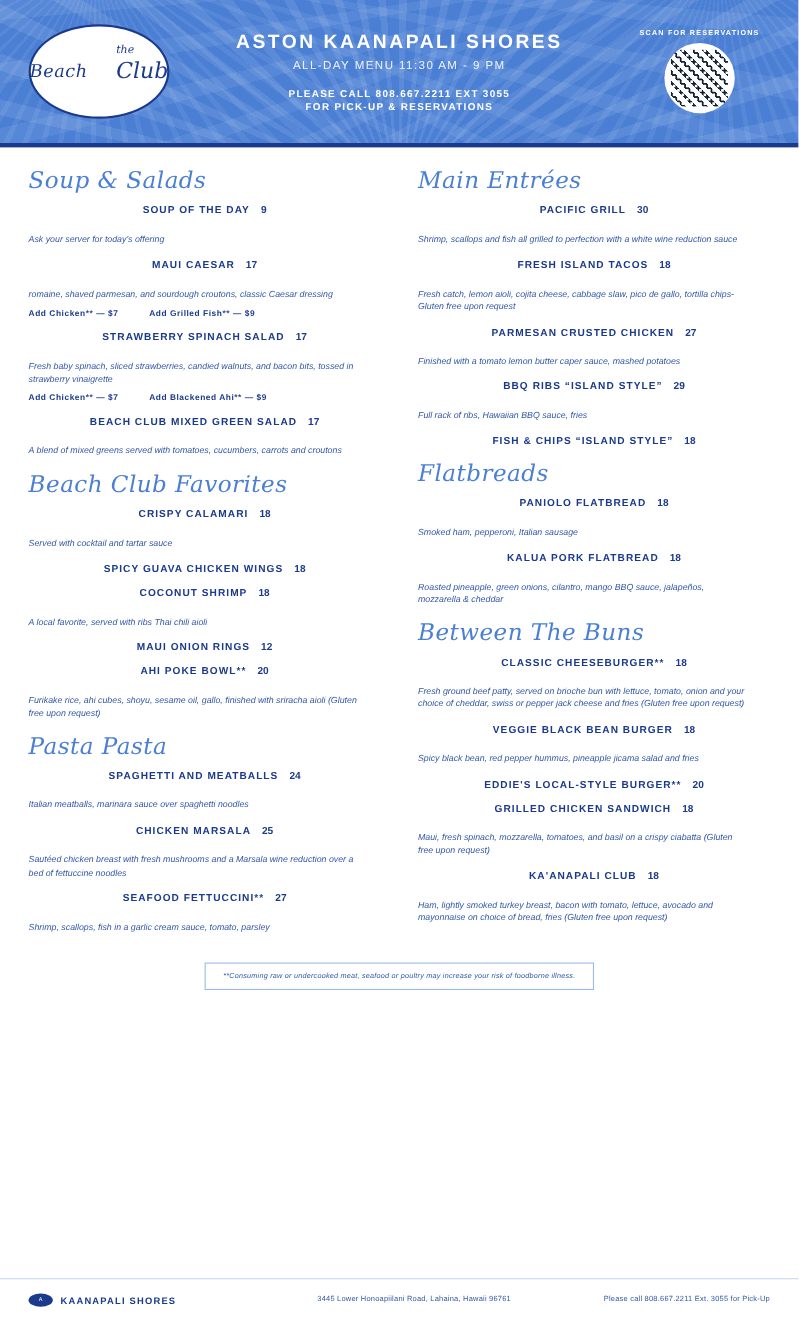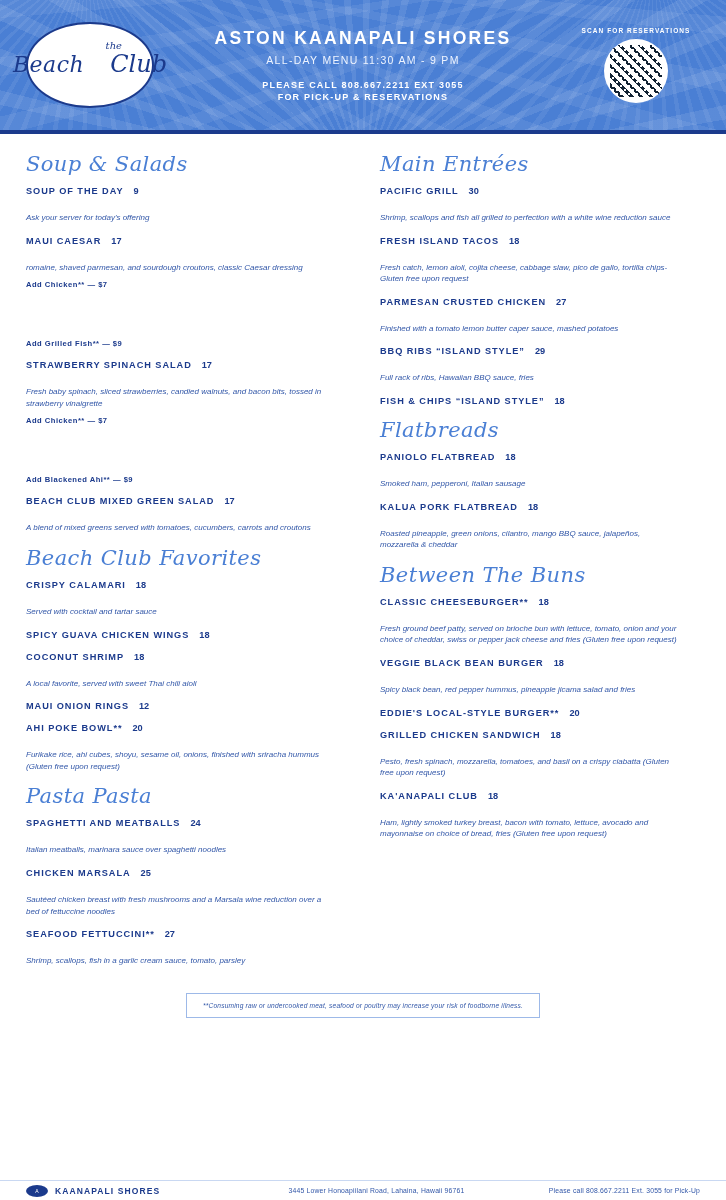--- a/index.html
+++ b/index.html
@@ -57,30 +57,30 @@
     font-family: "DejaVu Serif", serif;
     font-style: italic;
     font-size: 10px;
     color: #1b3a8c;
     position: absolute;
     top: 16px; right: 30px;
   }
   .logo-badge .lg-main {
     font-family: "DejaVu Serif", serif;
     font-style: italic;
-    font-size: 22px;
+    font-size: 16px;
     line-height: 1.0;
     color: #1b3a8c;
     text-align: left;
     letter-spacing: .5px;
   }
   .logo-badge .lg-sub {
     font-family: "DejaVu Serif", serif;
     font-style: italic;
-    font-size: 24px;
+    font-size: 20px;
     color: #1b3a8c;
     margin-top: -2px;
     margin-left: 26px;
   }
   .logo-badge .lg-rule {
     width: 52px; height: 1px; background: #1b3a8c;
     margin: 3px auto 0;
   }
   .header-center {
     text-align: center;
@@ -154,21 +154,21 @@
     font-style: italic;
     font-size: 21px;
     color: #4a7fd4;
     margin: 8px 0 10px 0;
     letter-spacing: .4px;
   }
   .col .section-title:first-child { margin-top: 0; }
   .item { margin-bottom: 12px; }
   .item-head {
     display: flex;
-    justify-content: flex-start;
+    justify-content: center;
     align-items: baseline;
     gap: 10px;
   }
   .item-name {
     font-size: 9.2px;
     font-weight: 700;
     letter-spacing: .95px;
     color: #1b3a8c;
     text-transform: uppercase;
   }
@@ -181,23 +181,22 @@
   .item-desc {
     font-size: 8px;
     font-style: italic;
     color: #3257a8;
     line-height: 1.45;
     margin-top: 16px;
     max-width: 94%;
   }
   .addons {
     display: flex;
-    gap: 50px;
+    gap: 28px;
     margin-top: 7px;
-    flex-direction: column;
   }
   .addon {
     font-size: 7.6px;
     font-weight: 700;
     letter-spacing: .5px;
     color: #1b3a8c;
   }
 
   
   .disclaimer-wrap {
@@ -211,21 +210,21 @@
     font-size: 6.6px;
     font-style: italic;
     color: #3257a8;
     letter-spacing: .2px;
   }
 
   
   .footer {
     position: absolute;
     bottom: 0; left: 0; right: 0;
-    height: 20px;
+    height: 38px;
     border-top: 1px solid #c9d8f2;
     display: flex;
     align-items: center;
     padding: 4px 26px;
     background: #fff;
   }
   .footer-left { display: flex; align-items: center; gap: 7px; width: 34%; }
   .footer-oval {
     width: 22px; height: 12px;
     border-radius: 50%;
@@ -343,34 +342,34 @@
           <div class="item-head">
             <div class="item-name">SPICY GUAVA CHICKEN WINGS</div>
             <div class="item-price">18</div>
           </div>
         </div>
         <div class="item">
           <div class="item-head">
             <div class="item-name">COCONUT SHRIMP</div>
             <div class="item-price">18</div>
           </div>
-          <div class="item-desc">A local favorite, served with sweet Thai chili aioli</div>
+          <div class="item-desc">A local favorite, served with ribs Thai chili aioli</div>
         </div>
         <div class="item">
           <div class="item-head">
             <div class="item-name">MAUI ONION RINGS</div>
             <div class="item-price">12</div>
           </div>
         </div>
         <div class="item">
           <div class="item-head">
             <div class="item-name">AHI POKE BOWL**</div>
             <div class="item-price">20</div>
           </div>
-          <div class="item-desc">Furikake rice, ahi cubes, shoyu, sesame oil, onions, finished with sriracha hummus (Gluten free upon request)</div>
+          <div class="item-desc">Furikake rice, ahi cubes, shoyu, sesame oil, gallo, finished with sriracha aioli (Gluten free upon request)</div>
         </div>
         <div class="section-title">Pasta Pasta</div>
         <div class="item">
           <div class="item-head">
             <div class="item-name">SPAGHETTI AND MEATBALLS</div>
             <div class="item-price">24</div>
           </div>
           <div class="item-desc">Italian meatballs, marinara sauce over spaghetti noodles</div>
         </div>
         <div class="item">
@@ -458,21 +457,21 @@
           <div class="item-head">
             <div class="item-name">EDDIE'S LOCAL-STYLE BURGER**</div>
             <div class="item-price">20</div>
           </div>
         </div>
         <div class="item">
           <div class="item-head">
             <div class="item-name">GRILLED CHICKEN SANDWICH</div>
             <div class="item-price">18</div>
           </div>
-          <div class="item-desc">Pesto, fresh spinach, mozzarella, tomatoes, and basil on a crispy ciabatta (Gluten free upon request)</div>
+          <div class="item-desc">Maui, fresh spinach, mozzarella, tomatoes, and basil on a crispy ciabatta (Gluten free upon request)</div>
         </div>
         <div class="item">
           <div class="item-head">
             <div class="item-name">KA'ANAPALI CLUB</div>
             <div class="item-price">18</div>
           </div>
           <div class="item-desc">Ham, lightly smoked turkey breast, bacon with tomato, lettuce, avocado and mayonnaise on choice of bread, fries (Gluten free upon request)</div>
         </div>
       </div>
   </div>

